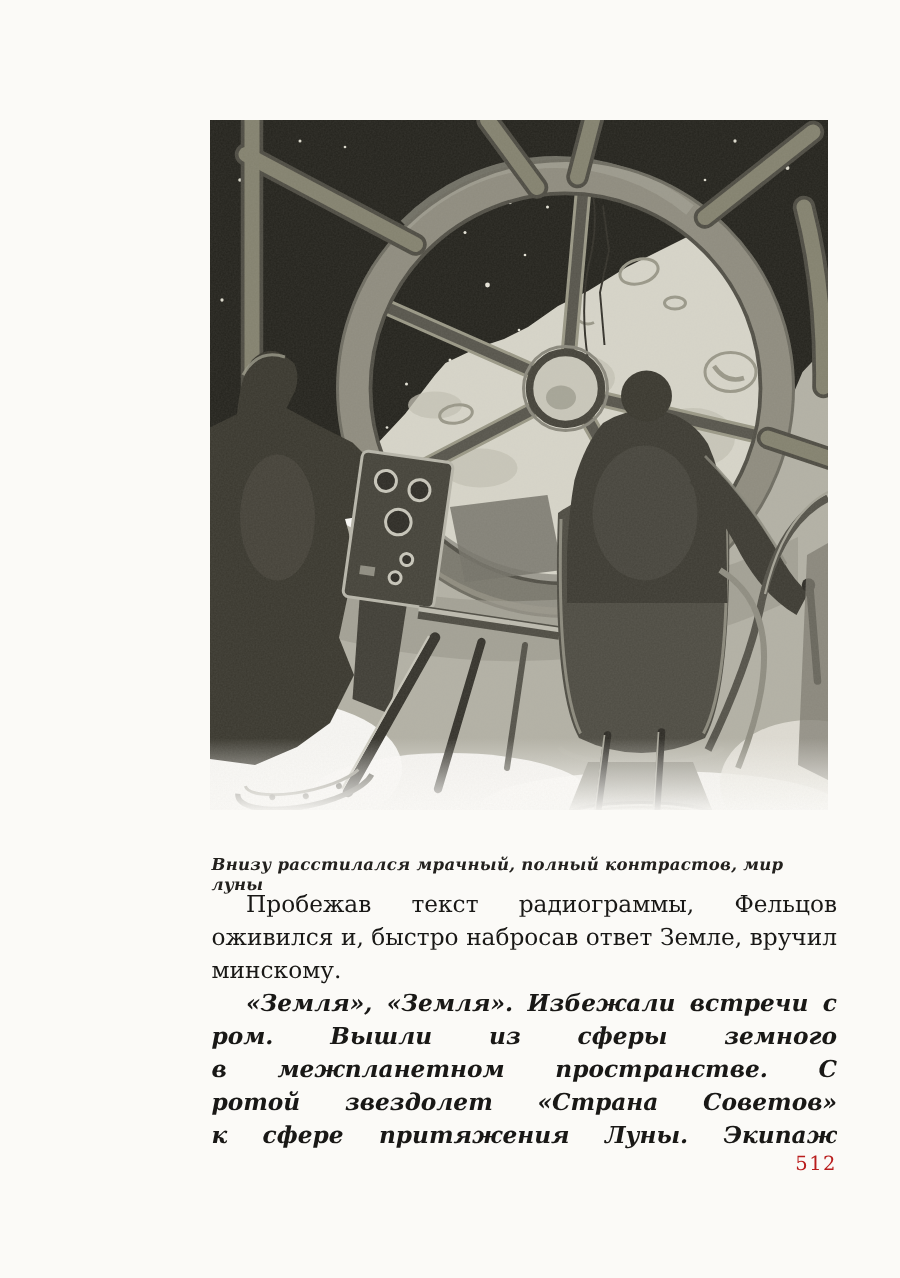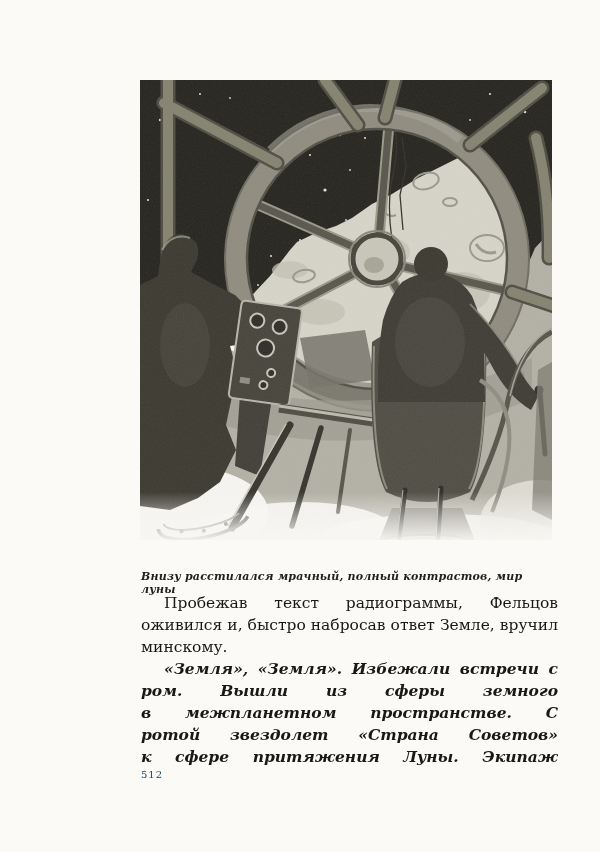--- a/index.html
+++ b/index.html
@@ -27,21 +27,21 @@
   }
   .line{
     text-align:justify;text-align-last:justify;
     white-space:normal;overflow:hidden;height:21.8px;
   }
   .line.first{text-indent:23px;}
   .line.last-left{text-align:center;text-align-last:left;}
   .bolditalic .line{font-weight:bold;font-style:italic;}
   .folio{
     position:absolute;left:141px;top:769px;width:417px;
-    text-align:left;font-size:10px;color:#0c4a6e;letter-spacing:1px;
+    text-align:right;font-size:13px;color:#b91c1c;letter-spacing:1px;
   }
 </style>
 </head>
 <body>
 
 <div class="page">
 
   <div class="illustration">
     <svg width="412" height="460" viewBox="0 0 412 460" xmlns="http://www.w3.org/2000/svg">
       <defs>

